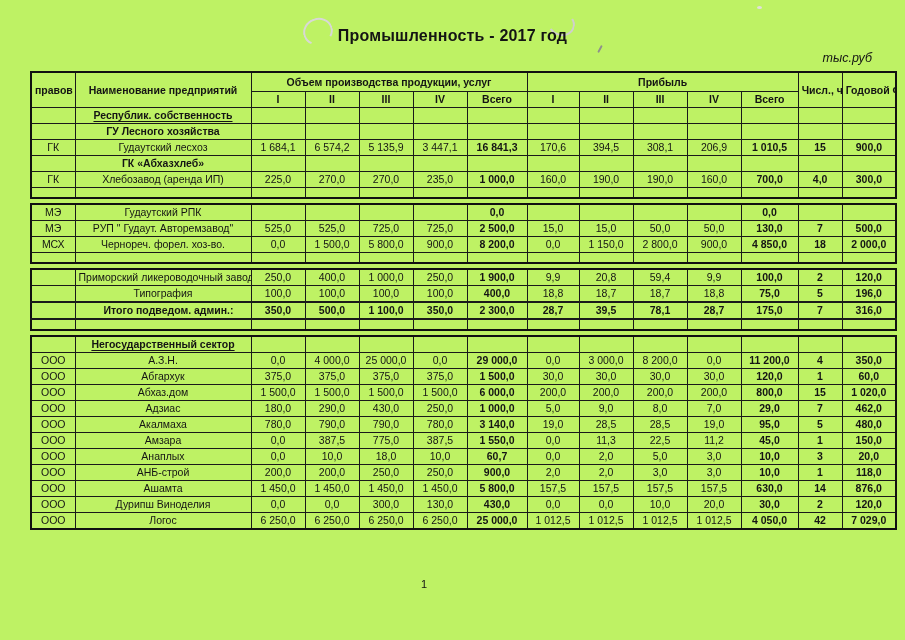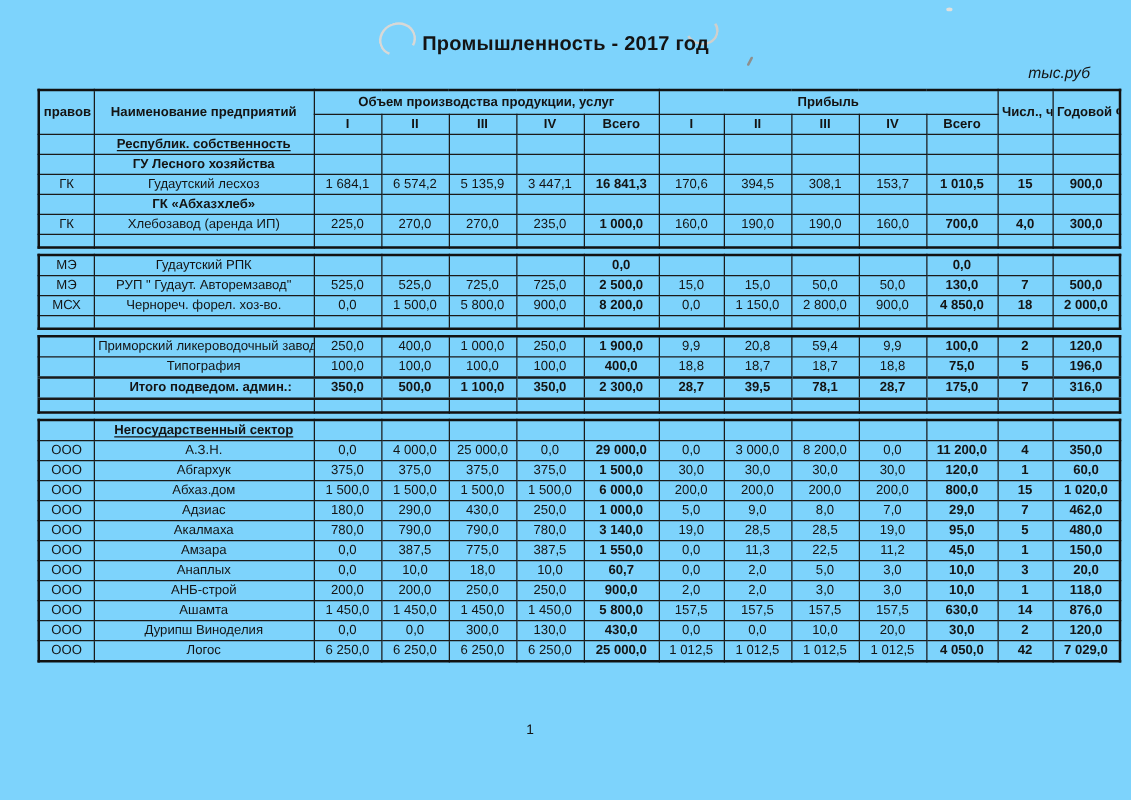--- a/index.html
+++ b/index.html
@@ -1,16 +1,16 @@
 <!DOCTYPE html>
 <html><head>
 <meta charset="utf-8">
 <style>
   html,body{margin:0;padding:0;background:#e8e8e8;}
-  .page{position:relative;width:905px;height:640px;background:#7dd3fc;
+  .page{position:relative;width:905px;height:640px;background:#bef264;
         font-family:"Liberation Sans","DejaVu Sans",sans-serif;color:#141414;overflow:hidden;}
   .title{position:absolute;top:27px;left:0;width:100%;text-align:center;
          font-weight:bold;font-size:16px;letter-spacing:0.2px;}
   .units{position:absolute;top:51px;right:33px;font-style:italic;font-size:12.5px;}
   #table-area{position:absolute;left:30px;top:71px;}
   table.grid{border-collapse:collapse;table-layout:fixed;width:865px;
              margin:0 0 4px 0;border:2px solid #111;}
   .grid th,.grid td{border:1px solid #1a1a1a;overflow:hidden;white-space:nowrap;
              vertical-align:middle;padding:0 3px;}
   .grid th{font-size:10.5px;font-weight:bold;text-align:center;line-height:11px;}
@@ -127,21 +127,21 @@
             <td class="num-cell">ГК</td>
             <td class="name-cell">Гудаутский лесхоз</td>
             <td class="num-cell hv">1 684,1</td>
             <td class="num-cell">6 574,2</td>
             <td class="num-cell">5 135,9</td>
             <td class="num-cell">3 447,1</td>
             <td class="num-cell hv b">16 841,3</td>
             <td class="num-cell hv">170,6</td>
             <td class="num-cell">394,5</td>
             <td class="num-cell">308,1</td>
-            <td class="num-cell">153,7</td>
+            <td class="num-cell">206,9</td>
             <td class="num-cell hv b">1 010,5</td>
             <td class="num-cell hv b">15</td>
             <td class="num-cell b">900,0</td>
           </tr>
           <tr class="row-section">
             <td class="num-cell"></td>
             <td class="name-cell">ГК «Абхазхлеб»</td>
             <td class="num-cell hv"></td>
             <td class="num-cell"></td>
             <td class="num-cell"></td>

